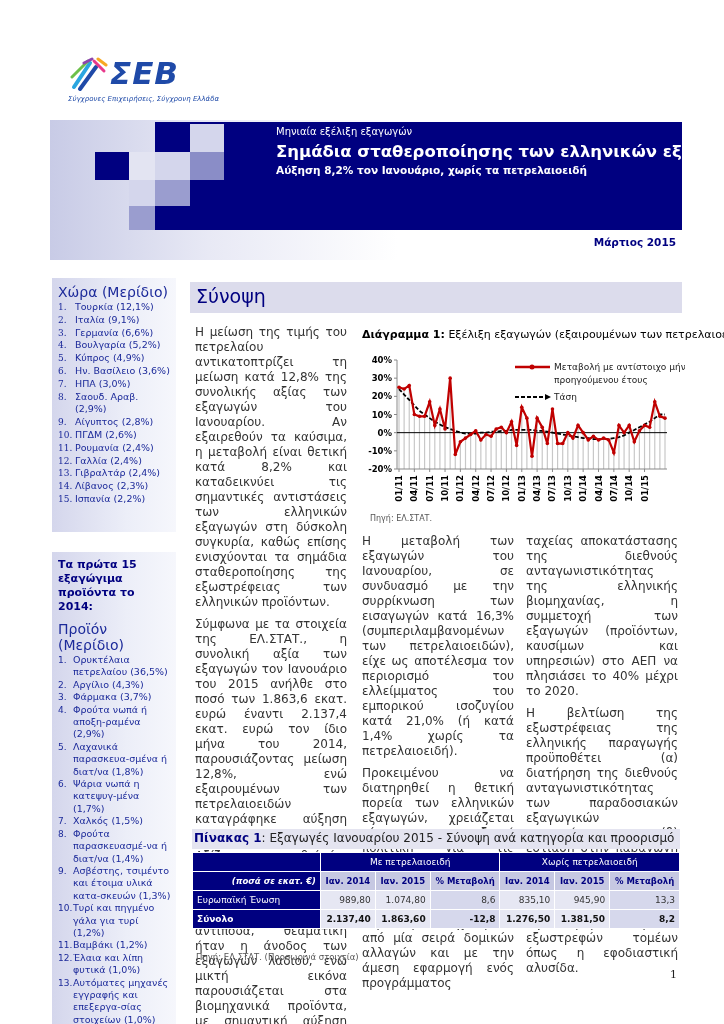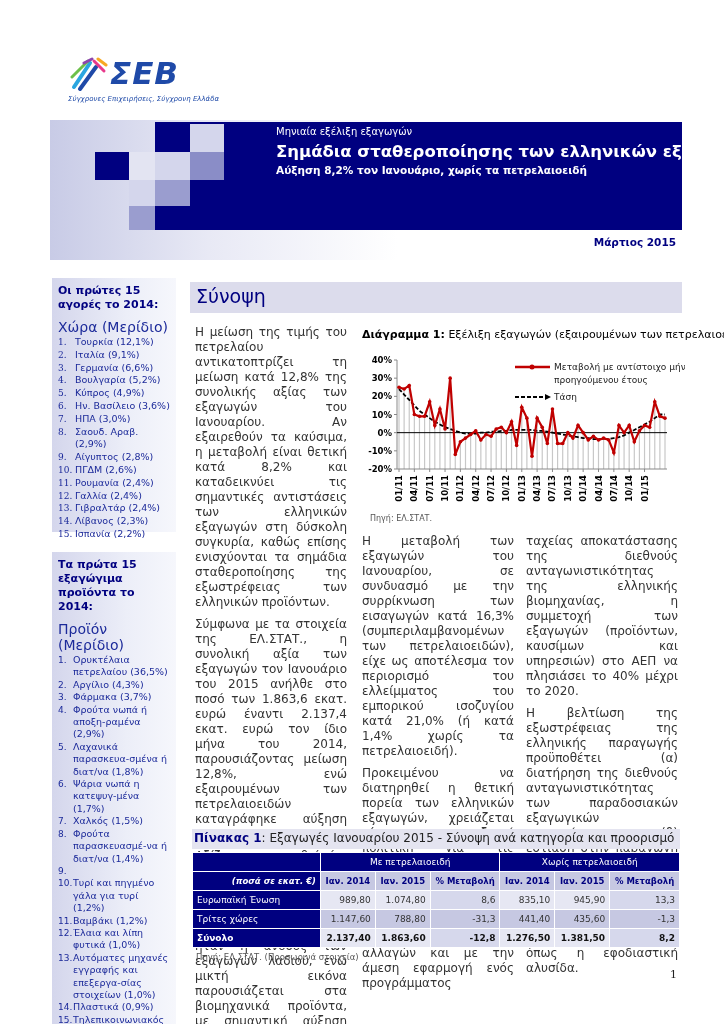--- a/index.html
+++ b/index.html
@@ -85,21 +85,20 @@
 <div class="sq" style="left:155px;top:152px;width:35px;height:28px;background:#d4d6ec;"></div>
 <div class="sq" style="left:155px;top:180px;width:35px;height:26px;background:#9a9dcf;"></div>
 <div class="sq" style="left:190px;top:124px;width:34px;height:28px;background:#d4d6ec;"></div>
 <div class="sq" style="left:190px;top:152px;width:34px;height:28px;background:#8a8dc7;"></div>
 <div class="banner-sub">Μηνιαία εξέλιξη εξαγωγών</div>
 <div class="banner-title">Σημάδια σταθεροποίησης των ελληνικών εξαγωγών</div>
 <div class="banner-tag">Αύξηση 8,2% τον Ιανουάριο, χωρίς τα πετρελαιοειδή</div>
 <div class="date">Μάρτιος 2015</div>
 
 <div class="sidebar sb1">
-  <div class="sb-title">Οι πρώτες 15 αγορές το 2014:</div>
   <div class="sb-head">Χώρα (Μερίδιο)</div>
   <ul class="sb-list" id="markets-list">
       <li>
         <span class="n">1.</span>
         <span>Τουρκία (12,1%)</span>
       </li>
       <li>
         <span class="n">2.</span>
         <span>Ιταλία (9,1%)</span>
       </li>
@@ -189,20 +188,21 @@
       <li>
         <span class="n">7.</span>
         <span>Χαλκός (1,5%)</span>
       </li>
       <li>
         <span class="n">8.</span>
         <span>Φρούτα παρασκευασμέ-να ή διατ/να (1,4%)</span>
       </li>
       <li>
         <span class="n">9.</span>
+        <span>Ασβέστης, τσιμέντο και έτοιμα υλικά κατα-σκευών (1,3%)</span>
       </li>
       <li>
         <span class="n">10.</span>
         <span>Τυρί και πηγμένο γάλα για τυρί (1,2%)</span>
       </li>
       <li>
         <span class="n">11.</span>
         <span>Βαμβάκι (1,2%)</span>
       </li>
       <li>
@@ -437,29 +437,20 @@
   </tr>
   <tr class="r0">
     <td class="rl">Ευρωπαϊκή Ένωση</td>
     <td class="num">989,80</td>
     <td class="num">1.074,80</td>
     <td class="num pc">8,6</td>
     <td class="num">835,10</td>
     <td class="num">945,90</td>
     <td class="num pc">13,3</td>
   </tr>
-  <tr class="r1">
-    <td class="rl">Τρίτες χώρες</td>
-    <td class="num">1.147,60</td>
-    <td class="num">788,80</td>
-    <td class="num">-31,3</td>
-    <td class="num">441,40</td>
-    <td class="num">435,60</td>
-    <td class="num">-1,3</td>
-  </tr>
   <tr class="r2">
     <td class="rl">Σύνολο</td>
     <td class="num">2.137,40</td>
     <td class="num">1.863,60</td>
     <td class="num pc">-12,8</td>
     <td class="num">1.276,50</td>
     <td class="num">1.381,50</td>
     <td class="num pc">8,2</td>
   </tr>
 </tbody>

